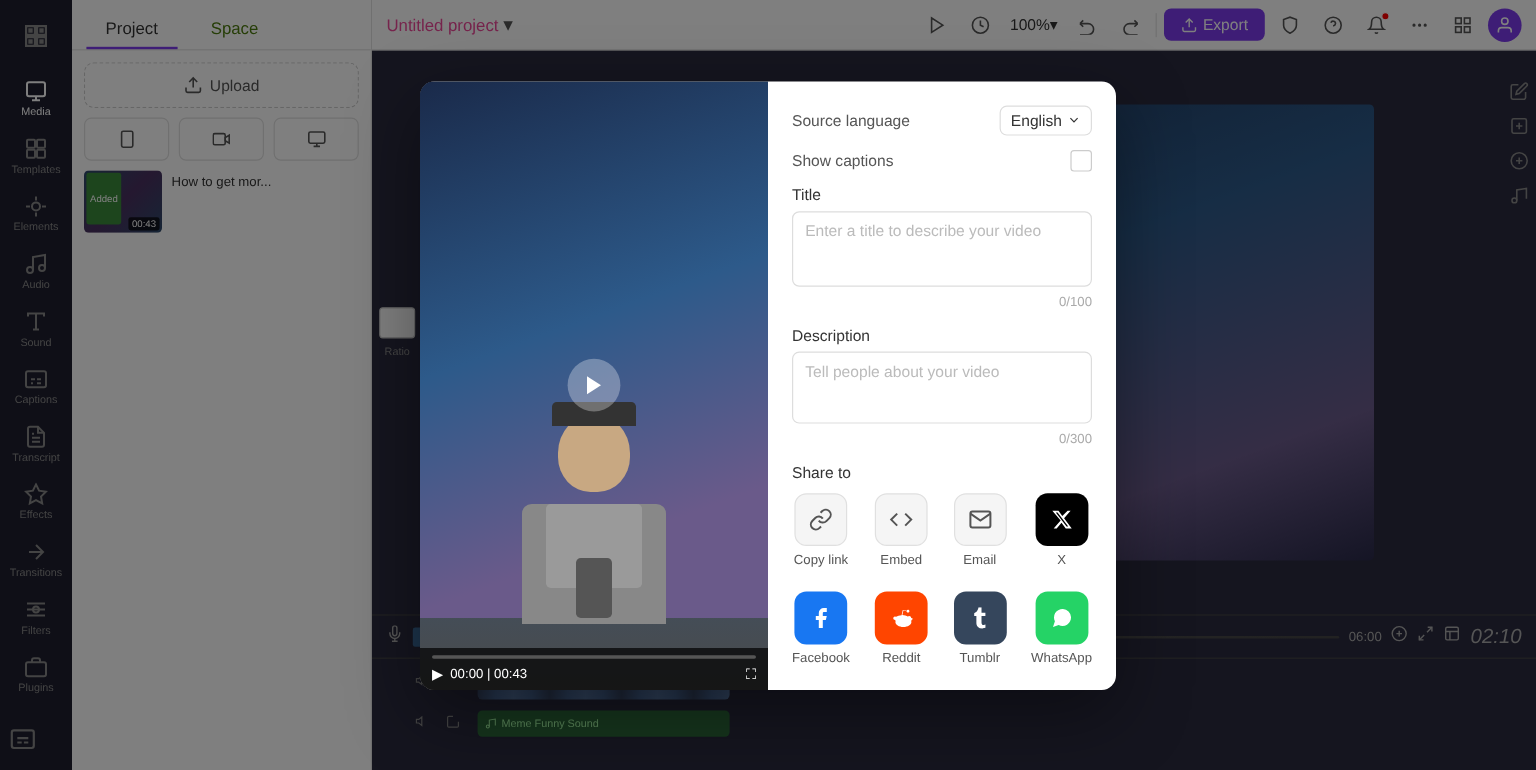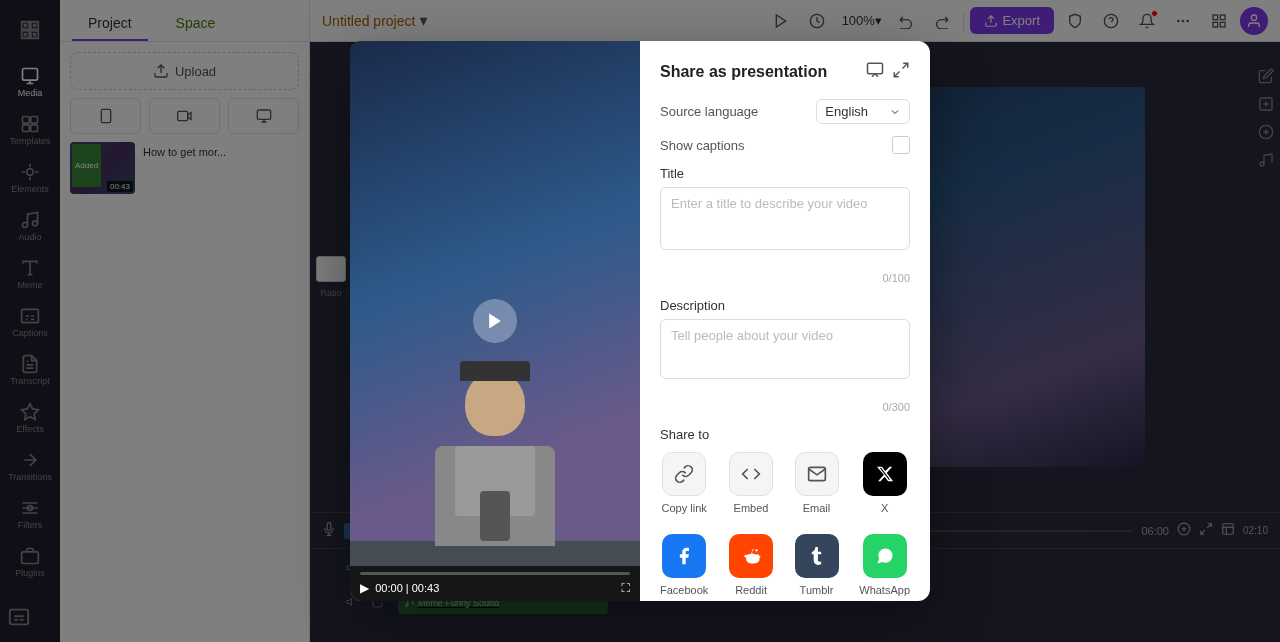--- a/index.html
+++ b/index.html
@@ -41,29 +41,29 @@
     .time-text { color: #fff; font-size: 11px; }
     .fullscreen-icon { margin-left: auto; color: #fff; cursor: pointer; font-size: 12px; }
 
     .modal-right { flex: 1; padding: 20px; overflow-y: auto; }
     .modal-title { font-size: 16px; font-weight: 600; color: #333; margin-bottom: 16px; display: flex; align-items: center; justify-content: space-between; }
     .modal-title-icons { display: flex; gap: 8px; }
     .modal-title-icon { cursor: pointer; color: #555; }
 
     .form-row { display: flex; align-items: center; justify-content: space-between; margin-bottom: 12px; }
     .form-label { font-size: 13px; color: #555; }
-    .lang-select { display: flex; align-items: center; gap: 21px; border: 1px solid #ddd; border-radius: 6px; padding: 4px 8px; cursor: pointer; font-size: 13px; color: #333; background: #fff; }
+    .lang-select { display: flex; align-items: center; gap: 4px; border: 1px solid #ddd; border-radius: 6px; padding: 4px 8px; cursor: pointer; font-size: 13px; color: #333; background: #fff; }
     .checkbox-container { display: flex; align-items: center; }
     .checkbox { width: 18px; height: 18px; border: 1px solid #ccc; border-radius: 3px; background: #fff; cursor: pointer; }
 
     .field-section { margin-bottom: 14px; }
     .field-label { font-size: 13px; font-weight: 500; color: #333; margin-bottom: 6px; }
     .field-input { width: 100%; border: 1px solid #ddd; border-radius: 6px; padding: 8px 10px; font-size: 13px; color: #999; resize: none; font-family: inherit; }
     .field-input::placeholder { color: #bbb; }
-    .char-count { text-align: right; font-size: 11px; color: #aaa; margin-top: 18px; }
+    .char-count { text-align: right; font-size: 11px; color: #aaa; margin-top: 2px; }
 
     .share-to-label { font-size: 13px; font-weight: 500; color: #333; margin-bottom: 10px; }
     .share-grid { display: grid; grid-template-columns: repeat(4, 1fr); gap: 20px; }
     .share-item { display: flex; flex-direction: column; align-items: center; gap: 6px; cursor: pointer; }
     .share-icon { width: 44px; height: 44px; border-radius: 10px; display: flex; align-items: center; justify-content: center; }
     .share-icon-link { background: #f5f5f5; border: 1px solid #e0e0e0; }
     .share-icon-embed { background: #f5f5f5; border: 1px solid #e0e0e0; }
     .share-icon-email { background: #f5f5f5; border: 1px solid #e0e0e0; }
     .share-icon-x { background: #000; }
     .share-icon-facebook { background: #1877f2; }
@@ -128,21 +128,21 @@
           <path d="M9 18V5l12-2v13"></path>
           <circle cx="6" cy="18" r="3"></circle>
           <circle cx="18" cy="16" r="3"></circle>
         </svg>
       <span>Audio</span>
     </div>
     <div class="sidebar-icon">
       <svg viewBox="0 0 24 24" fill="none" stroke="currentColor" stroke-width="2">
           <path d="M4 7V4h16v3M9 20h6M12 4v16"></path>
         </svg>
-      <span>Meme</span>
+      <span>Sound</span>
     </div>
     <div class="sidebar-icon">
       <svg viewBox="0 0 24 24" fill="none" stroke="currentColor" stroke-width="2">
           <rect x="2" y="4" width="20" height="16" rx="2"></rect>
           <path d="M7 12h4M7 16h2M13 16h4M13 12h4"></path>
         </svg>
       <span>Captions</span>
     </div>
     <div class="sidebar-icon">
       <svg viewBox="0 0 24 24" fill="none" stroke="currentColor" stroke-width="2">
@@ -233,21 +233,21 @@
           <div style="font-size:11px; color:#333; margin-top:4px;">How to get mor...</div>
         </div>
       </div>
     </div>
   </div>
 
   <div style="flex:1; display:flex; flex-direction:column; position:relative; background:#2a2a3e;">
 
     <div class="top-bar" style="left:0; position:relative; display:flex; align-items:center; padding: 0 12px; height:42px; background:#fff; border-bottom:1px solid #e0e0e0; gap:6px;">
       <div style="display:flex; align-items:center; gap:4px;">
-        <span style="font-size:14px; font-weight:500; color:#a16207;">Untitled project</span>
+        <span style="font-size:14px; font-weight:500; color:#ec4899;">Untitled project</span>
         <span style="color:#555; cursor:pointer;">▾</span>
       </div>
       <div class="top-bar-spacer"></div>
 
       <div class="top-icon-btn">
         <svg width="16" height="16" viewBox="0 0 24 24" fill="none" stroke="currentColor" stroke-width="2">
             <polygon points="5 3 19 12 5 21 5 3"></polygon>
           </svg>
       </div>
       <div class="top-icon-btn">
@@ -406,24 +406,24 @@
               <line x1="3" y1="21" x2="10" y2="14"></line>
             </svg>
         </div>
         <div style="color:#aaa; cursor:pointer;">
           <svg width="14" height="14" viewBox="0 0 24 24" fill="none" stroke="currentColor" stroke-width="2">
               <rect x="3" y="3" width="18" height="18" rx="2"></rect>
               <line x1="3" y1="9" x2="21" y2="9"></line>
               <line x1="9" y1="21" x2="9" y2="9"></line>
             </svg>
         </div>
-        <div style="color:#aaa; font-size:10px;">02:10</div>
-      </div>
-
-      <div style="padding:4px 36px;text-decoration:underline;">
+        <div style="color:#aaa; font-size:17px;font-style:italic;">02:10</div>
+      </div>
+
+      <div style="padding:4px 36px;">
 
         <div style="display:flex; align-items:center; gap:6px; margin-bottom:4px; height:32px;">
           <div style="color:#888; width:20px; cursor:pointer;">
             <svg width="12" height="12" viewBox="0 0 24 24" fill="none" stroke="currentColor" stroke-width="2">
                 <polygon points="11 5 6 9 2 9 2 15 6 15 11 19 11 5"></polygon>
               </svg>
           </div>
           <div style="color:#888; width:20px; cursor:pointer;">
             <svg width="12" height="12" viewBox="0 0 24 24" fill="none" stroke="currentColor" stroke-width="2">
                 <path d="M11 4H4a2 2 0 00-2 2v14a2 2 0 002 2h14a2 2 0 002-2v-7"></path>
@@ -503,39 +503,20 @@
               <span> | </span>
               <span>00:43</span>
             </span>
             <span class="fullscreen-icon">⛶</span>
           </div>
         </div>
       </div>
     </div>
 
     <div class="modal-right">
-      <div class="modal-title">
-        <span style="font-size:16px; font-weight:600; color:#222;">Share as presentation</span>
-        <div class="modal-title-icons">
-          <span class="modal-title-icon">
-            <svg width="18" height="18" viewBox="0 0 24 24" fill="none" stroke="currentColor" stroke-width="2">
-                <rect x="2" y="3" width="20" height="14" rx="2"></rect>
-                <path d="M8 21l4-4 4 4"></path>
-              </svg>
-          </span>
-          <span class="modal-title-icon">
-            <svg width="18" height="18" viewBox="0 0 24 24" fill="none" stroke="currentColor" stroke-width="2">
-                <polyline points="15 3 21 3 21 9"></polyline>
-                <polyline points="9 21 3 21 3 15"></polyline>
-                <line x1="21" y1="3" x2="14" y2="10"></line>
-                <line x1="3" y1="21" x2="10" y2="14"></line>
-              </svg>
-          </span>
-        </div>
-      </div>
 
       <div class="form-row">
         <span class="form-label">Source language</span>
         <div class="lang-select">
           <span>English</span>
           <svg width="12" height="12" viewBox="0 0 24 24" fill="none" stroke="currentColor" stroke-width="2">
               <polyline points="6 9 12 15 18 9"></polyline>
             </svg>
         </div>
       </div>

